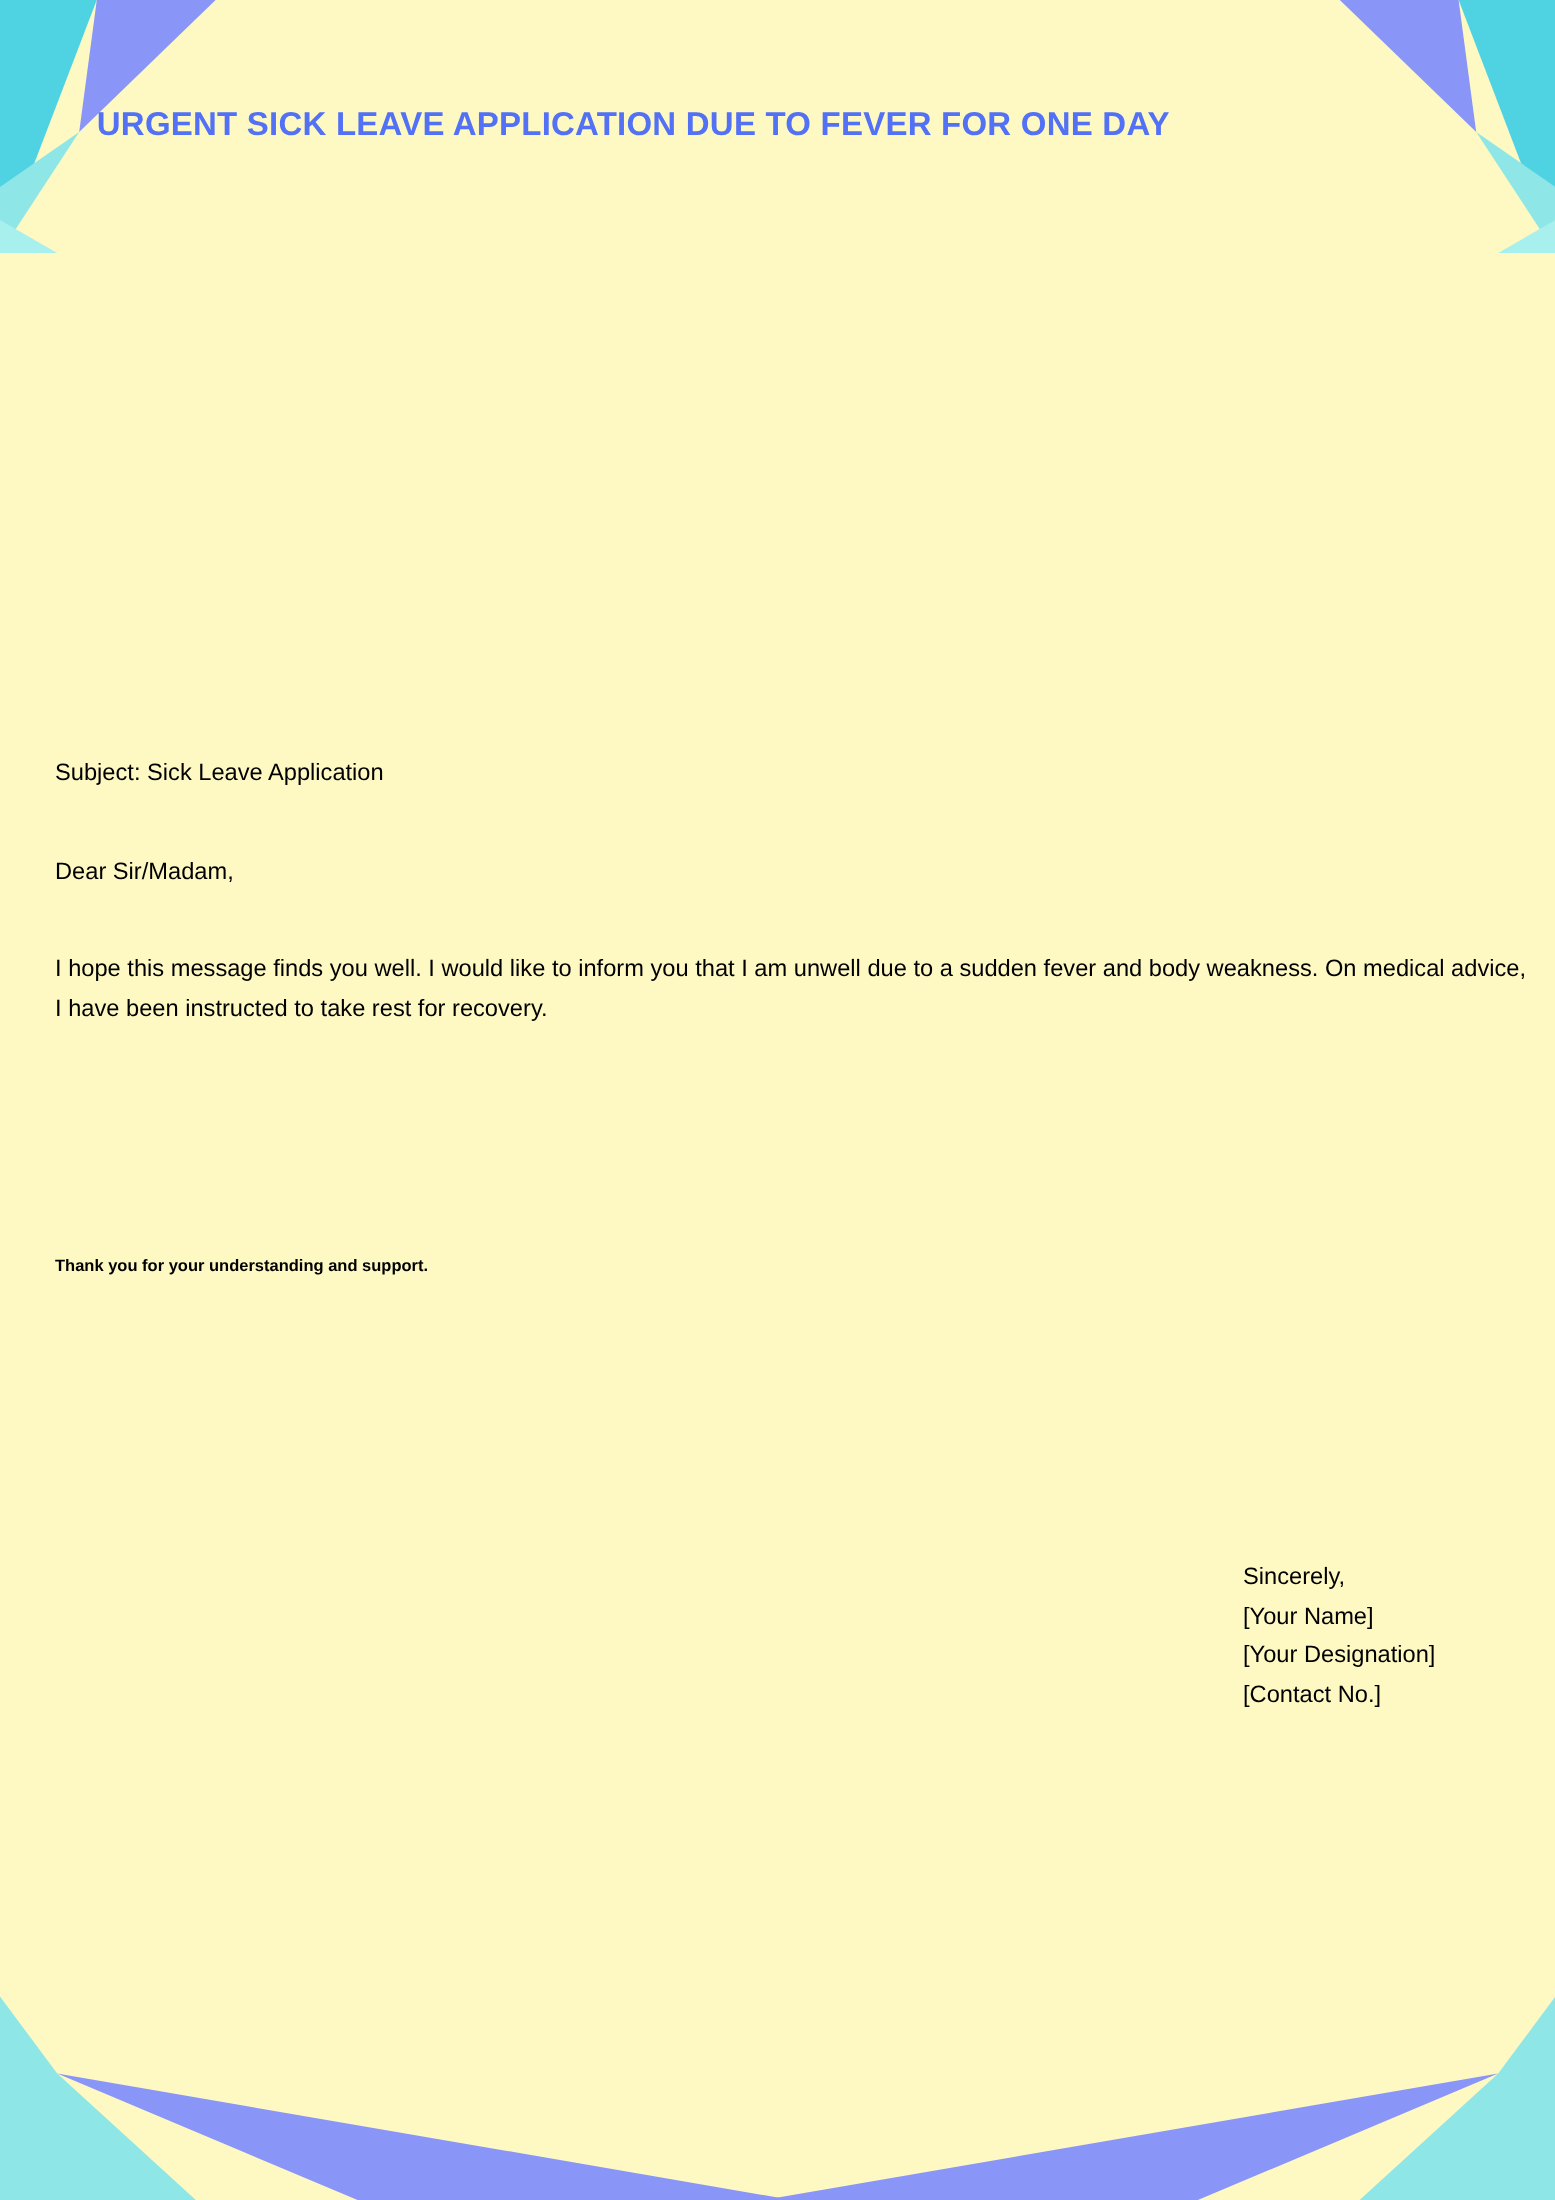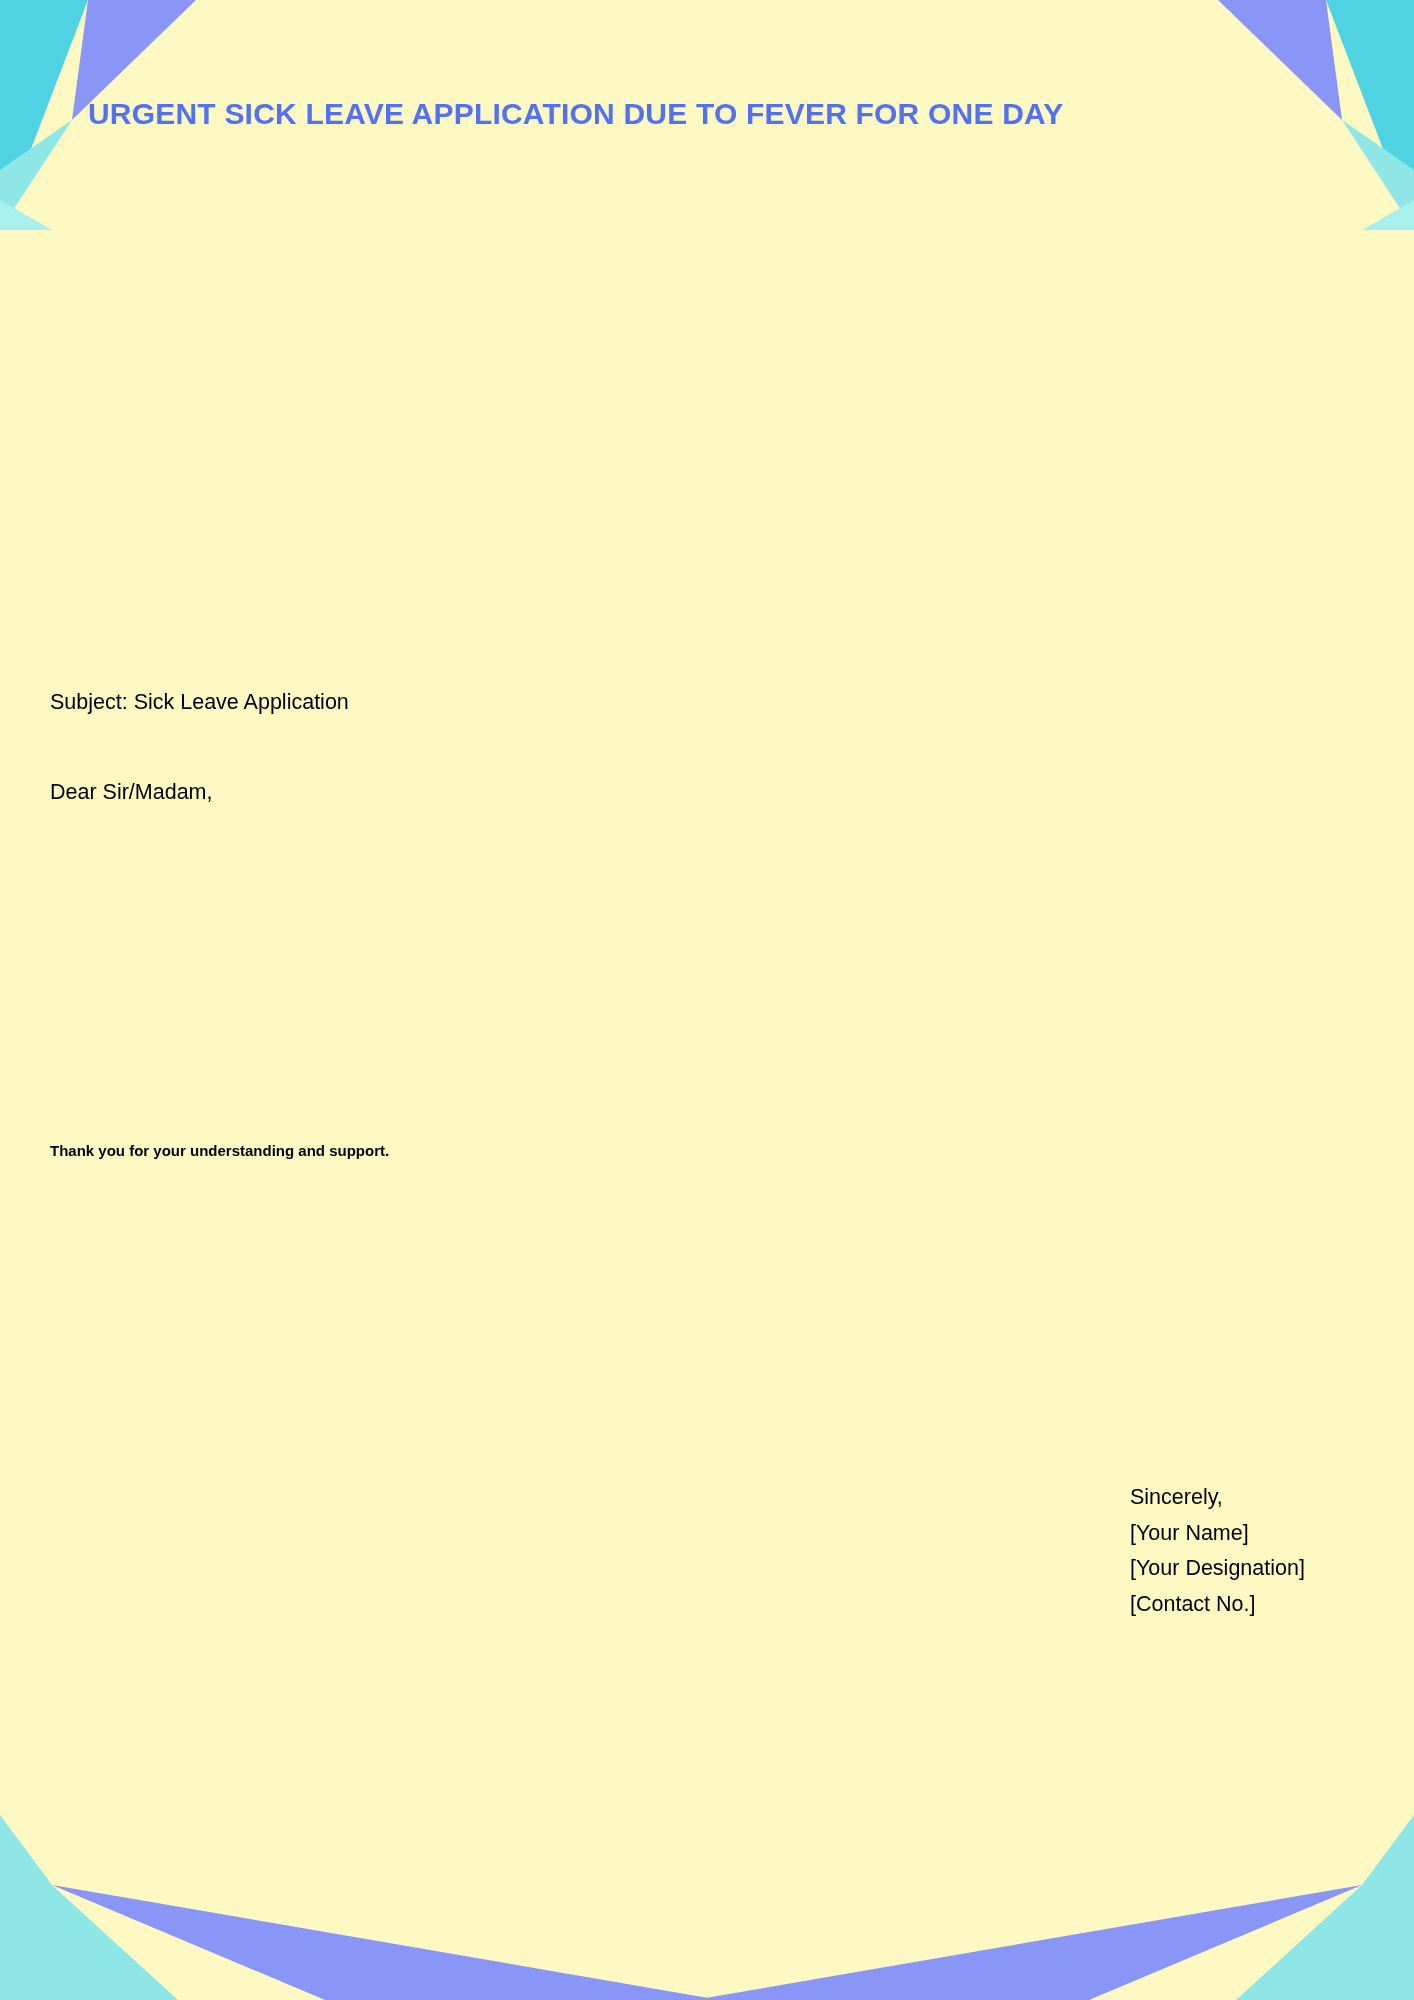--- a/index.html
+++ b/index.html
@@ -103,21 +103,21 @@
     top: 1142px;
     font-size: 15px;
     color: #000000;
     z-index: 4;
     font-weight: bold;
   }
 
   .signature {
     position: absolute;
     left: 1130px;
-    top: 1480px;
+    top: 1416px;
     font-size: 21.5px;
     line-height: 1.66;
     color: #000000;
     z-index: 4;
   }
   .signature div { white-space: pre; }
 </style>
 </head>
 <body>
 
@@ -156,20 +156,21 @@
   </div>
 
   <h1 class="title">URGENT SICK LEAVE APPLICATION DUE TO FEVER FOR ONE DAY</h1>
 
 
   <div class="subject-line">Subject: Sick Leave Application</div>
 
   <div class="salutation">Dear Sir/Madam,</div>
 
   <div class="body-block">
+    <p>I hope this message finds you well. I would like to inform you that I am unwell due to a sudden fever and body weakness. On medical advice, I have been instructed to take rest for recovery.</p>
   </div>
 
 
   <div class="thanks-line">Thank you for your understanding and support.</div>
 
   <div class="signature">
     <div>Sincerely,</div>
     <div>[Your Name]</div>
     <div>[Your Designation]</div>
     <div>[Contact No.]</div>

